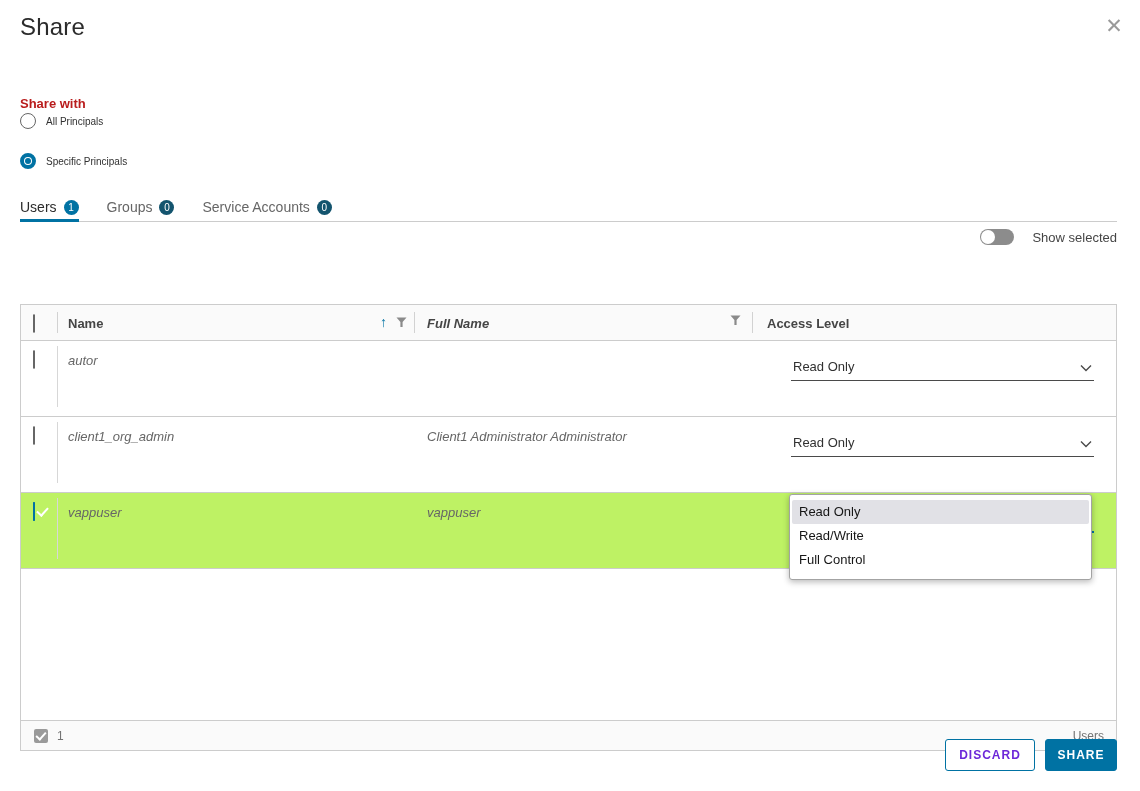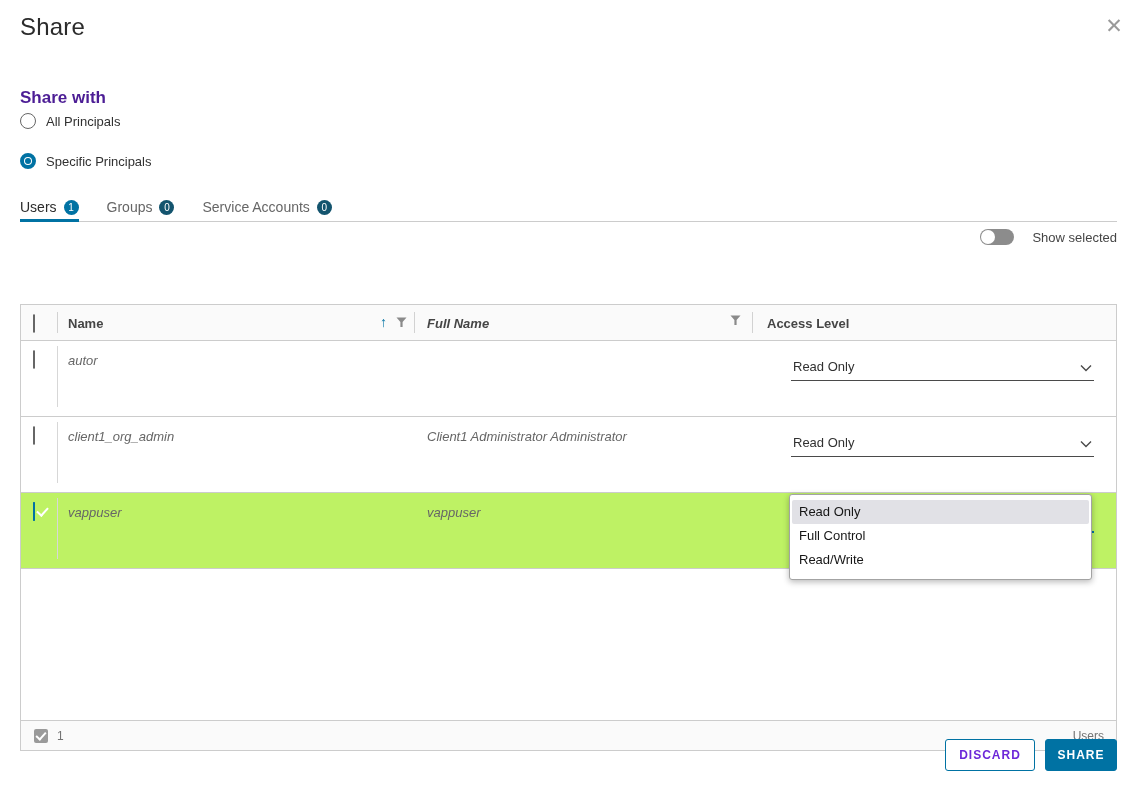--- a/index.html
+++ b/index.html
@@ -7,28 +7,28 @@
   .canvas {
     position:relative; width:1140px; height:791px; background:#fff;
     font-family:"Liberation Sans", sans-serif; overflow:hidden; color:#313131;
   }
 
   
   .modal-title { position:absolute; left:20px; top:13px; font-size:24px; font-weight:400; color:#2b2b2b; letter-spacing:.2px; }
   .close-btn { position:absolute; left:1101px; top:13px; width:26px; height:26px; font-size:21px; color:#9a9a9a; text-align:center; line-height:26px; cursor:pointer; }
 
   
-  .share-with-label { position:absolute; left:20px; top:88px; font-size:17px; font-weight:700; color:#4c1d95; }
+  .share-with-label { position:absolute; left:20px; top:96px; font-size:13px; font-weight:700; color:#b91c1c; }
   .radio-row { position:absolute; left:20px; display:flex; align-items:center; gap:10px; cursor:pointer; }
   .radio-row.r1 { top:113px; }
   .radio-row.r2 { top:153px; }
   .radio { width:16px; height:16px; border-radius:50%; border:1px solid #666; background:#fff; }
   .radio.selected { border:4px solid #0072a3; position:relative; }
   .radio.selected::after { content:""; position:absolute; left:1px; top:1px; width:6px; height:6px; border-radius:50%; background:#0072a3; }
-  .radio-label { font-size:13px; color:#313131; }
+  .radio-label { font-size:10px; color:#313131; }
 
   
   .tabs { position:absolute; left:20px; right:23px; top:196px; height:26px; border-bottom:1px solid #ccc; display:flex; gap:28px; }
   .tab { display:flex; align-items:flex-start; gap:7px; font-size:14px; color:#666; padding-top:3px; height:26px; cursor:pointer; }
   .tab.active { color:#2b2b2b; border-bottom:3px solid #0072a3; }
   .badge { min-width:15px; height:15px; border-radius:8px; background:#13546e; color:#fff; font-size:10px; line-height:15px; text-align:center; padding:0 3px; margin-top:1px; }
   .tab.active .badge { background:#0072a3; }
 
   
   .toggle-row { position:absolute; top:229px; right:23px; display:flex; align-items:center; gap:18px; }
@@ -208,20 +208,20 @@
       <span class="foot-cb"></span>
       <span class="foot-count">1</span>
       <span class="foot-spacer"></span>
       <span>Users</span>
     </div>
 
   </div>
 
   <div class="dropdown">
     <div class="opt hl">Read Only</div>
+    <div class="opt">Read/Write</div>
     <div class="opt">Full Control</div>
-    <div class="opt">Read/Write</div>
   </div>
 
   <div class="btn btn-discard">DISCARD</div>
   <div class="btn btn-share">SHARE</div>
 
 </div>
 
 </body></html>

